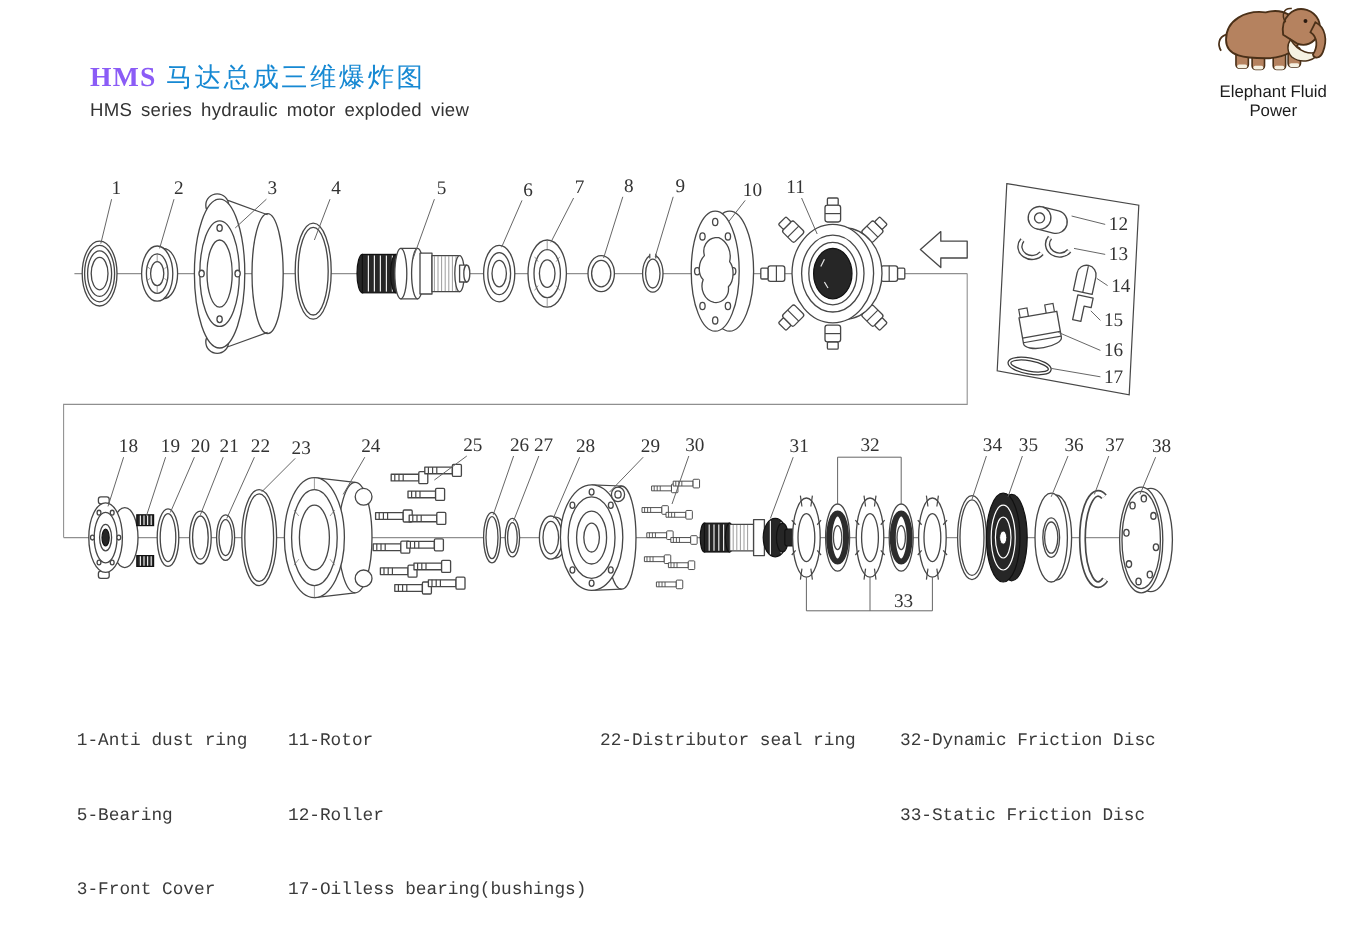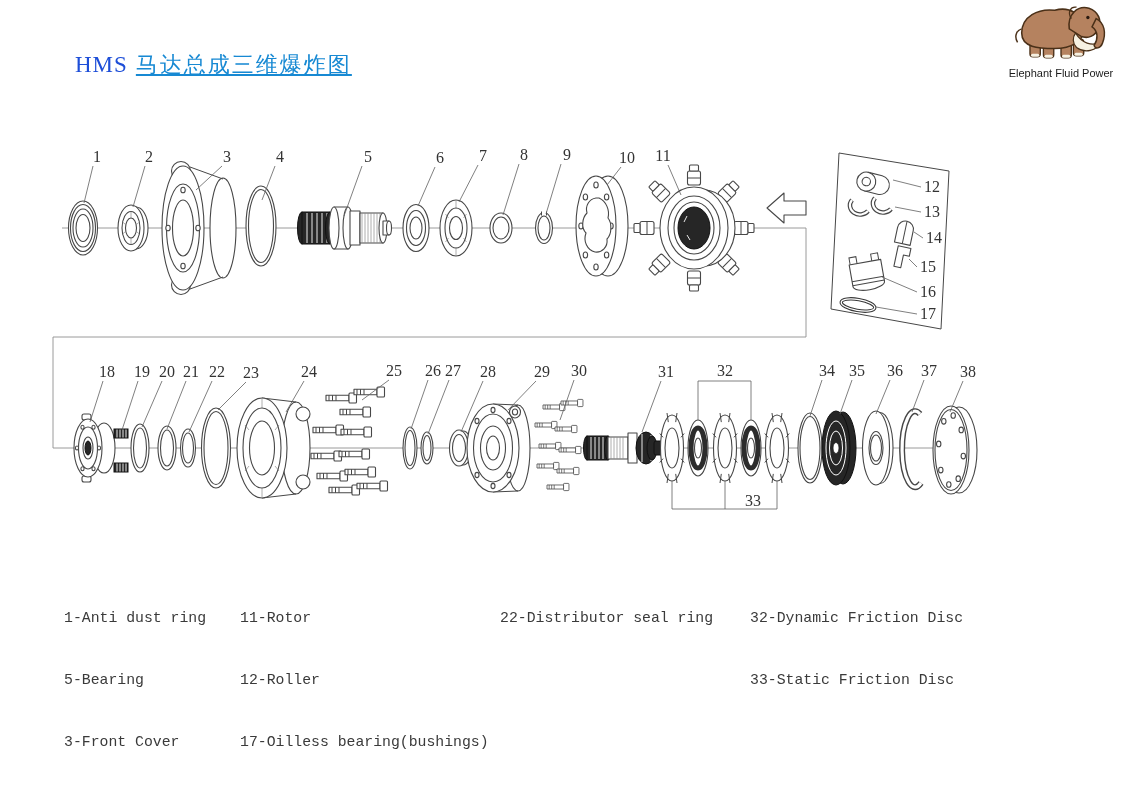--- a/index.html
+++ b/index.html
@@ -1,25 +1,25 @@
 <!DOCTYPE html>
 <html><head>
 <meta charset="utf-8">
 <style>
   html,body{margin:0;padding:0;}
   body{width:1127px;height:791px;position:relative;background:#ffffff;overflow:hidden;
        font-family:"Liberation Sans",sans-serif;}
   
   .hdr{position:absolute;left:75px;top:50px;}
-  .brand{font-family:"Liberation Serif",serif;font-weight:normal;font-size:23px;color:#1d4ed8;letter-spacing:1px;}
-  .zh{font-size:22px;color:#1789d3;letter-spacing:2px;margin-left:8px;font-family:"Liberation Sans",sans-serif;text-decoration:underline;}
+  .brand{font-family:"Liberation Serif",serif;font-weight:bold;font-size:23px;color:#8b5cf6;letter-spacing:1px;}
+  .zh{font-size:22px;color:#1789d3;letter-spacing:2px;margin-left:8px;font-family:"Liberation Sans",sans-serif;}
   .sub{font-size:15.5px;color:#333;margin-top:4px;letter-spacing:.2px;word-spacing:3px;}
   
   .logo{position:absolute;left:1000px;top:2px;width:122px;text-align:center;}
-  .logo .cap{font-size:11px;color:#1b1b1b;margin-top:1px;}
+  .logo .cap{font-size:14px;color:#1b1b1b;margin-top:1px;}
   
   .dia{position:absolute;left:0;top:0;}
   .p{fill:#fff;stroke:#474747;stroke-width:1.1;stroke-linejoin:round;}
   .pt{fill:none;stroke:#474747;stroke-width:1;}
   .hl{stroke:#6a6a6a;stroke-width:.55;}
   .dk{fill:#262626;stroke:#111;stroke-width:1;}
   .wl{stroke:#e9e9e9;stroke-width:1;}
   .cl{stroke:#8f8f8f;stroke-width:.9;fill:none;}
   .ld{stroke:#5f5f5f;stroke-width:.8;fill:none;}
   .co{font:16px "Liberation Serif",serif;fill:#333;text-anchor:middle;}
@@ -511,20 +511,21 @@
     <text class="co" x="895" y="376">36</text>
     <text class="co" x="929" y="376">37</text>
     <text class="co" x="968" y="377">38</text>
   </g>
 </svg>
 
 <div class="hdr">
   <div>
     <span class="brand">HMS</span><span class="zh">马达总成三维爆炸图</span>
   </div>
+  <div class="sub">HMS series hydraulic motor exploded view</div>
 </div>
 
 <div class="logo">
   <svg width="110" height="60" viewBox="0 0 100 58">
     <path d="M12,26 C6,28 5,34 8,39" fill="none" stroke="#4a3018" stroke-width="1.4"></path>
     <rect x="20" y="36" width="10" height="17" rx="3" fill="#b5825f" stroke="#4a3018" stroke-width="1.3"></rect>
     <rect x="33" y="39" width="10" height="15" rx="3" fill="#b5825f" stroke="#4a3018" stroke-width="1.3"></rect>
     <rect x="50" y="39" width="10" height="15" rx="3" fill="#b5825f" stroke="#4a3018" stroke-width="1.3"></rect>
     <rect x="62" y="36" width="10" height="16" rx="3" fill="#b5825f" stroke="#4a3018" stroke-width="1.3"></rect>
     <path d="M12,30 C12,14 28,6 44,8 C58,4 72,12 72,26 C72,38 60,45 44,45 C28,45 12,44 12,30 Z" fill="#b5825f" stroke="#4a3018" stroke-width="1.5"></path>

